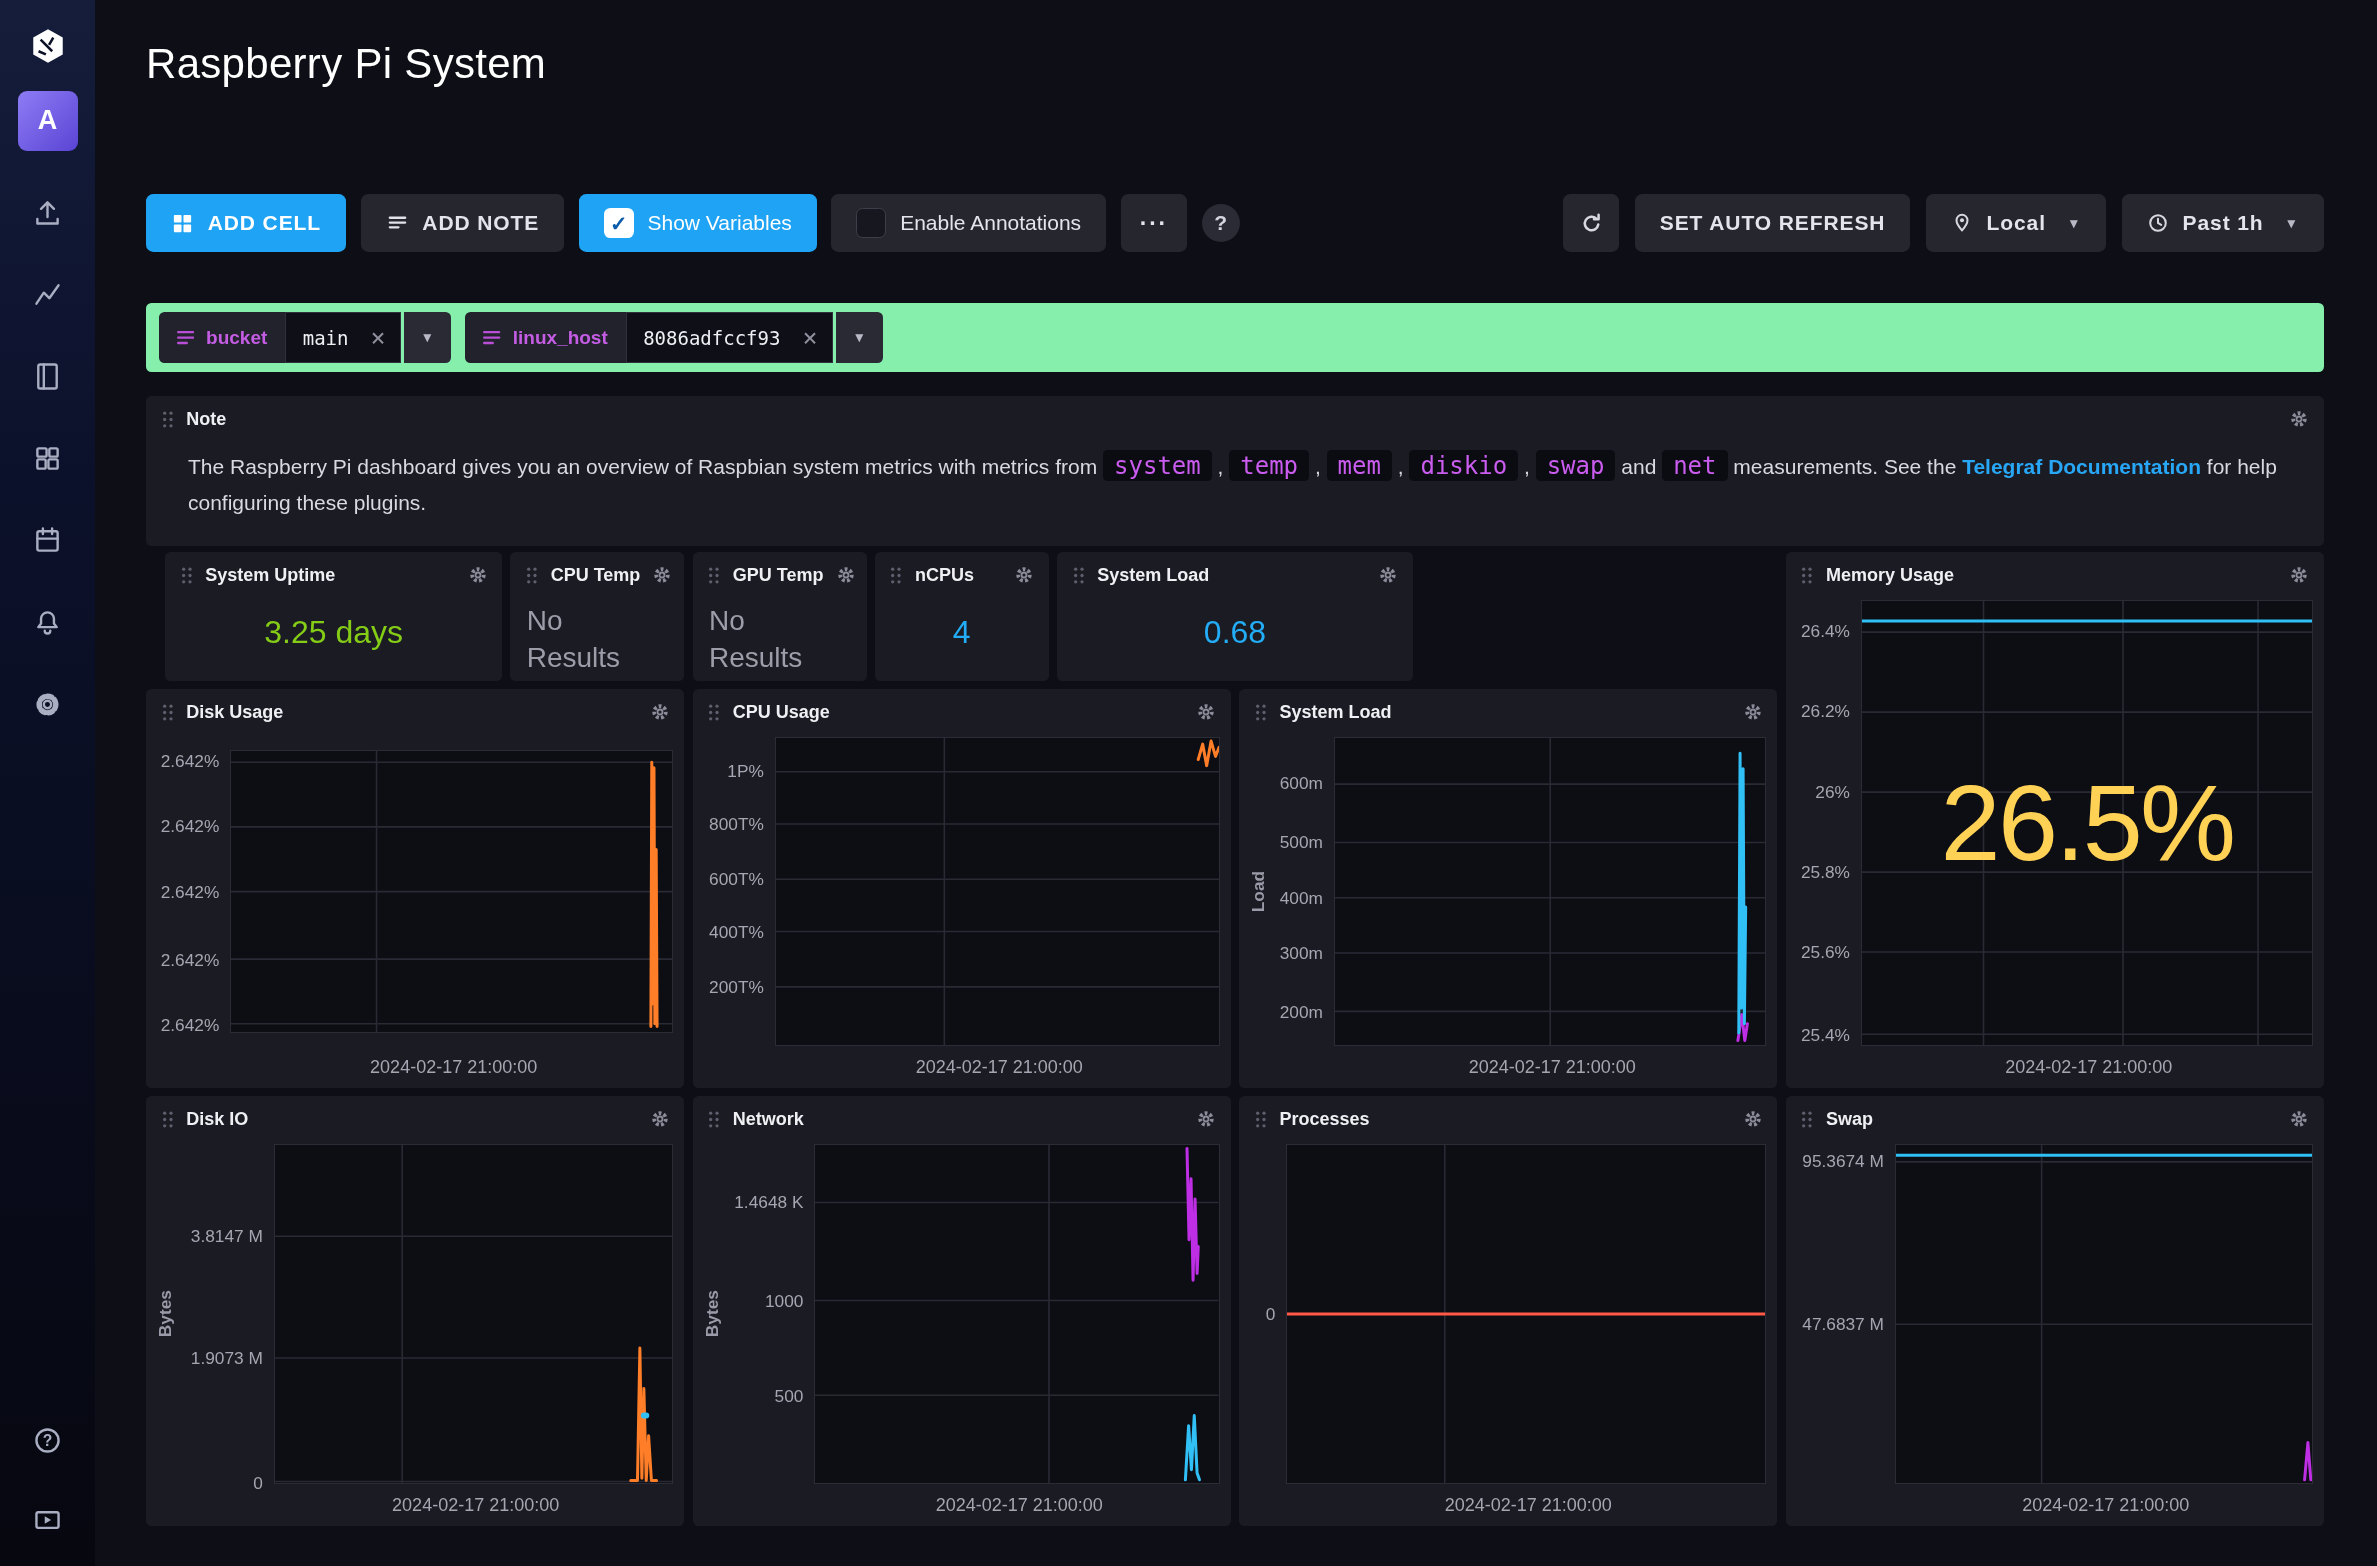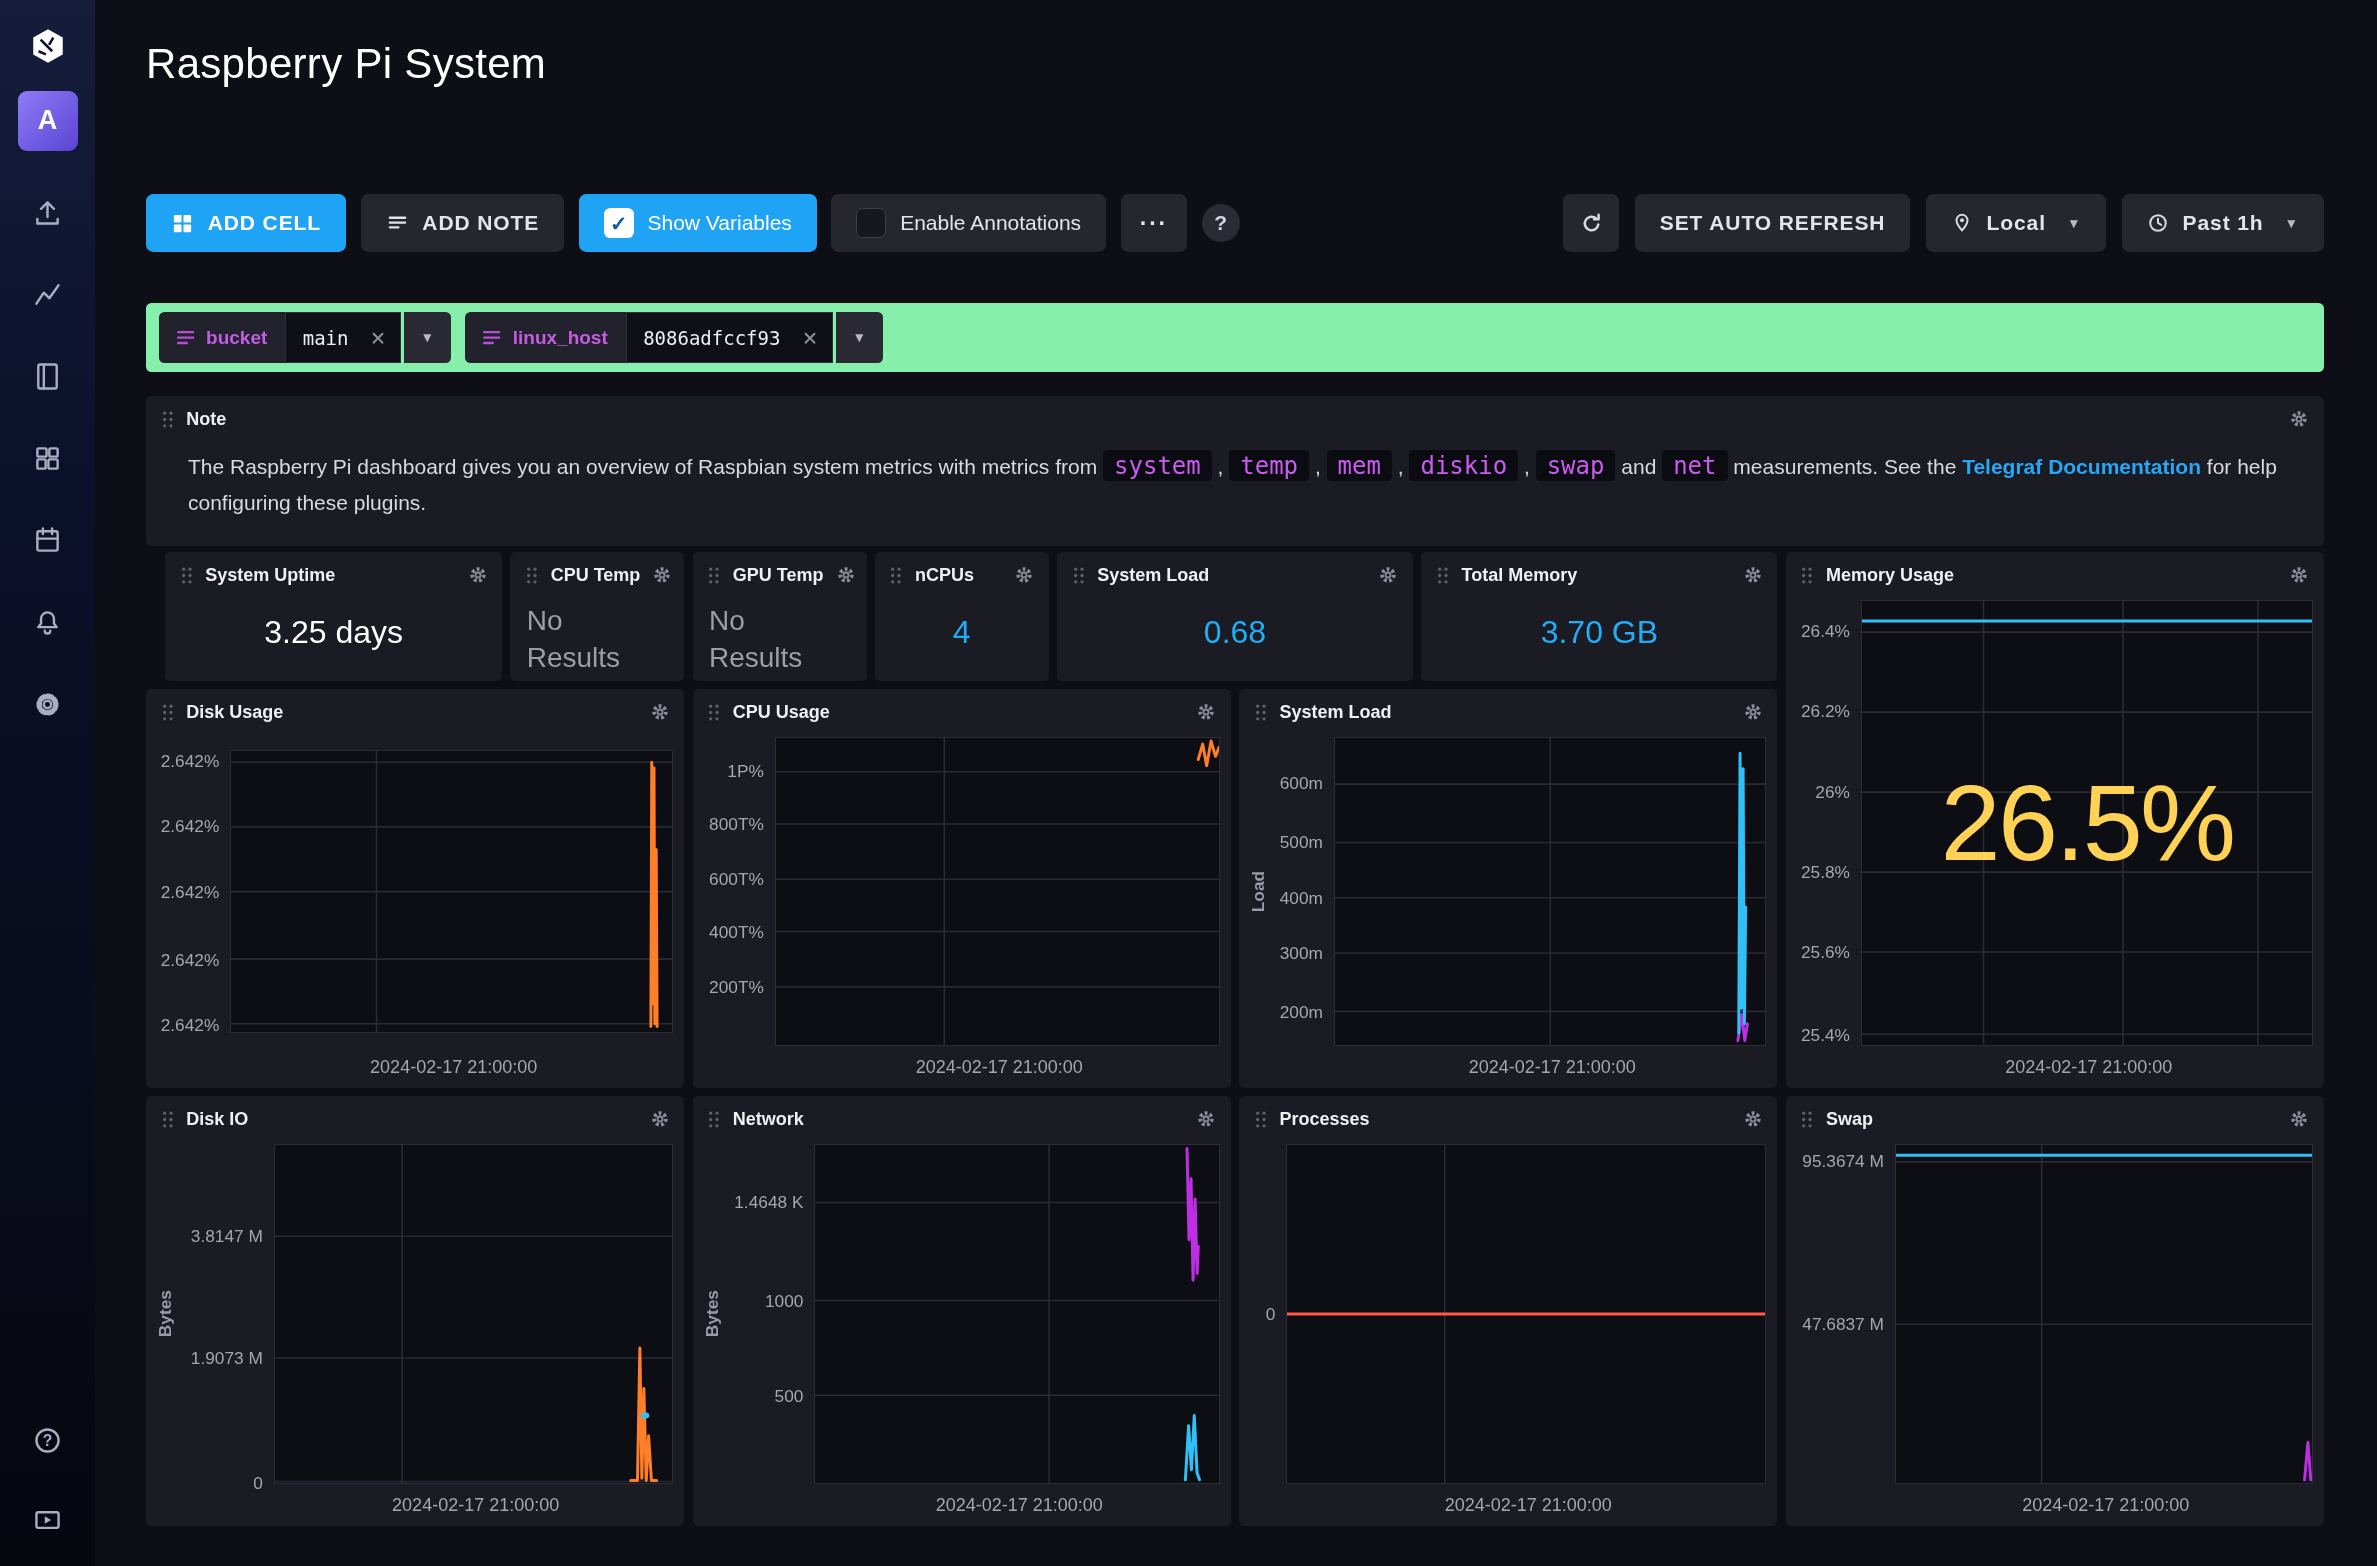--- a/index.html
+++ b/index.html
@@ -282,21 +282,21 @@
             <circle cx="4" cy="17.5" r="1.8"></circle>
             <circle cx="11" cy="17.5" r="1.8"></circle>
           </g>
         </svg>
         <span class="cell-title">System Uptime</span>
         <svg class="gear" width="20" height="20" viewBox="0 0 24 24">
           <circle cx="12" cy="12" r="7" fill="none" stroke="currentColor" stroke-width="4.5" stroke-dasharray="3.4 2.7"></circle>
           <circle cx="12" cy="12" r="3" fill="none" stroke="currentColor" stroke-width="2.2"></circle>
         </svg>
       </div>
-      <div class="stat-value" style="color:#ffffff">3.25 days</div>
+      <div class="stat-value" style="color:#84cc16">3.25 days</div>
     </div>
     <div class="cell empty-stat" style="grid-area: 1 / 3 / 2 / 4;">
       <div class="cell-header">
         <svg class="drag" width="13.7" height="19" viewBox="0 0 15 21">
           <g fill="currentColor">
             <circle cx="4" cy="3.5" r="1.8"></circle>
             <circle cx="11" cy="3.5" r="1.8"></circle>
             <circle cx="4" cy="10.5" r="1.8"></circle>
             <circle cx="11" cy="10.5" r="1.8"></circle>
             <circle cx="4" cy="17.5" r="1.8"></circle>
@@ -363,40 +363,20 @@
             <circle cx="11" cy="17.5" r="1.8"></circle>
           </g>
         </svg>
         <span class="cell-title">System Load</span>
         <svg class="gear" width="20" height="20" viewBox="0 0 24 24">
           <circle cx="12" cy="12" r="7" fill="none" stroke="currentColor" stroke-width="4.5" stroke-dasharray="3.4 2.7"></circle>
           <circle cx="12" cy="12" r="3" fill="none" stroke="currentColor" stroke-width="2.2"></circle>
         </svg>
       </div>
       <div class="stat-value" style="color:#22ADF6">0.68</div>
-    </div>
-    <div class="cell" style="grid-area: 1 / 8 / 2 / 10;">
-      <div class="cell-header">
-        <svg class="drag" width="13.7" height="19" viewBox="0 0 15 21">
-          <g fill="currentColor">
-            <circle cx="4" cy="3.5" r="1.8"></circle>
-            <circle cx="11" cy="3.5" r="1.8"></circle>
-            <circle cx="4" cy="10.5" r="1.8"></circle>
-            <circle cx="11" cy="10.5" r="1.8"></circle>
-            <circle cx="4" cy="17.5" r="1.8"></circle>
-            <circle cx="11" cy="17.5" r="1.8"></circle>
-          </g>
-        </svg>
-        <span class="cell-title">Total Memory</span>
-        <svg class="gear" width="20" height="20" viewBox="0 0 24 24">
-          <circle cx="12" cy="12" r="7" fill="none" stroke="currentColor" stroke-width="4.5" stroke-dasharray="3.4 2.7"></circle>
-          <circle cx="12" cy="12" r="3" fill="none" stroke="currentColor" stroke-width="2.2"></circle>
-        </svg>
-      </div>
-      <div class="stat-value" style="color:#22ADF6">3.70 GB</div>
     </div>
     <div class="cell graph-cell" style="grid-area: 1 / 10 / 3 / 13;">
       <div class="cell-header">
         <svg class="drag" width="13.7" height="19" viewBox="0 0 15 21">
           <g fill="currentColor">
             <circle cx="4" cy="3.5" r="1.8"></circle>
             <circle cx="11" cy="3.5" r="1.8"></circle>
             <circle cx="4" cy="10.5" r="1.8"></circle>
             <circle cx="11" cy="10.5" r="1.8"></circle>
             <circle cx="4" cy="17.5" r="1.8"></circle>

